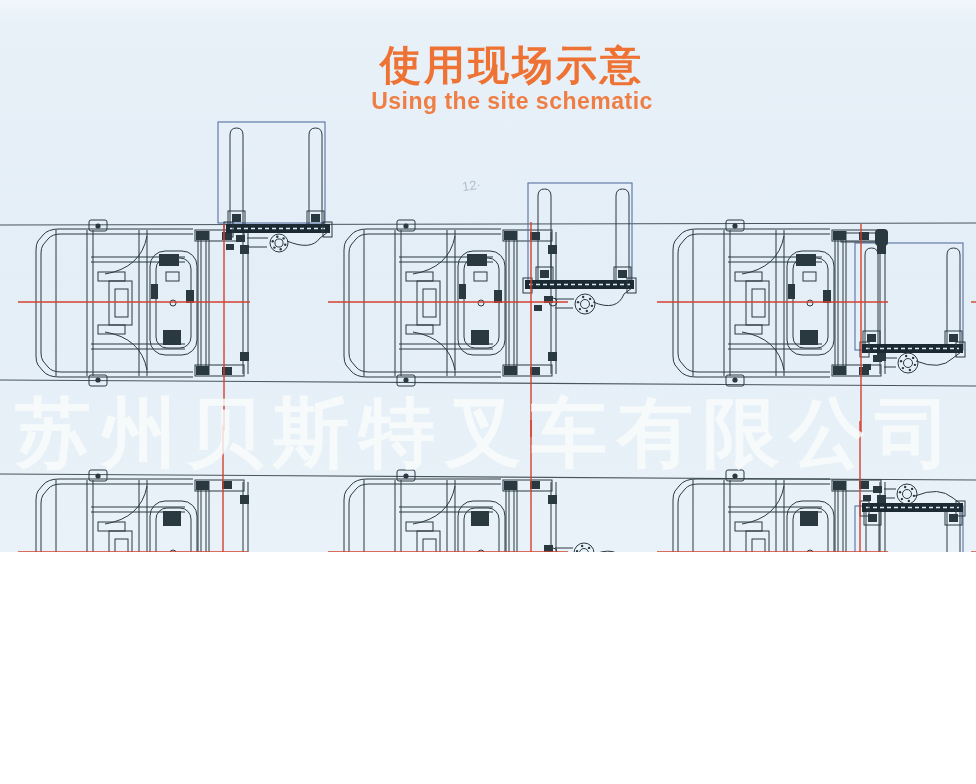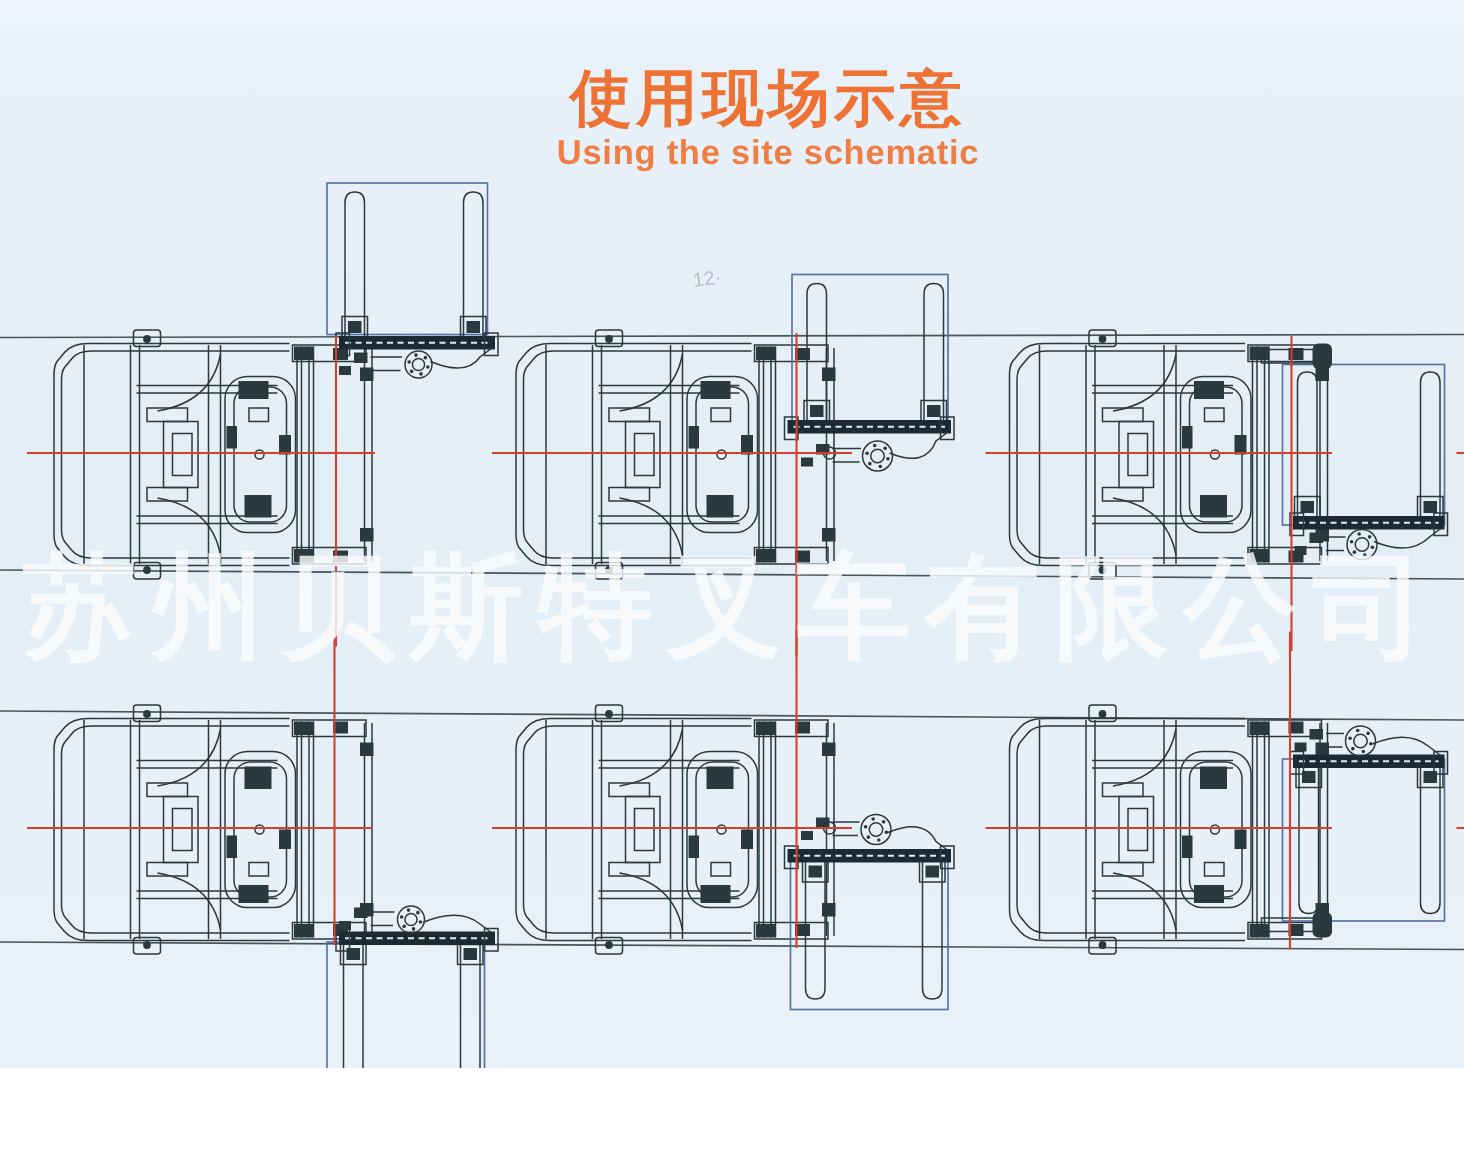--- a/index.html
+++ b/index.html
@@ -3,21 +3,21 @@
 <meta charset="utf-8">
 <style>
   :root{
     --ink:#2a3940;
     --lane:#49555e;
     --pallet:#5871a5;
     --red:#d5402e;
   }
   html,body{margin:0;padding:0;}
   .stage{
-    position:relative; width:976px; height:712px; overflow:hidden;
+    position:relative; width:976px; height:552px; overflow:hidden;
     background:linear-gradient(180deg,#f1f7fb 0%,#e8f1f8 4%,#e4eef7 50%,#e9f2f8 100%);
     font-family:"Liberation Sans","DejaVu Sans",sans-serif;
   }
   .title-block{position:absolute; top:44px; left:0; width:100%; text-align:center; transform:translateX(24px); z-index:6;}
   .title-zh{font-size:41px; font-weight:900; letter-spacing:3px; line-height:1.05;}
   .title-en{font-size:23px; font-weight:600; letter-spacing:0.5px; margin-top:1px;}
   svg.canvas{position:absolute; left:0; top:0; z-index:2;}
   svg .ln{stroke:var(--ink); stroke-width:1; fill:none;}
   svg .dk{fill:var(--ink); stroke:none;}
   svg .pal{stroke:var(--pallet); stroke-width:1.1; fill:none;}
@@ -292,15 +292,15 @@
         <line class="redline" x1="223" y1="425" x2="223" y2="630"></line>
         <line class="redline" x1="328" y1="552" x2="568" y2="552"></line>
         <line class="redline" x1="531" y1="420" x2="531" y2="632"></line>
         <line class="redline" x1="657" y1="552" x2="888" y2="552"></line>
         <line class="redline" x1="860" y1="421" x2="860" y2="633"></line>
         <line class="redline" x1="971" y1="302" x2="976" y2="302"></line>
         <line class="redline" x1="971" y1="552" x2="976" y2="552"></line>
       </g>
   </svg>
 
-  <div class="watermark" style="color: rgba(250, 251, 251, 0.82);">苏州贝斯特叉车有限公司</div>
+  <div class="watermark" style="color: rgba(250, 251, 251, 0.82); margin-top: 28px;">苏州贝斯特叉车有限公司</div>
 
 </div>
 
 </body></html>

